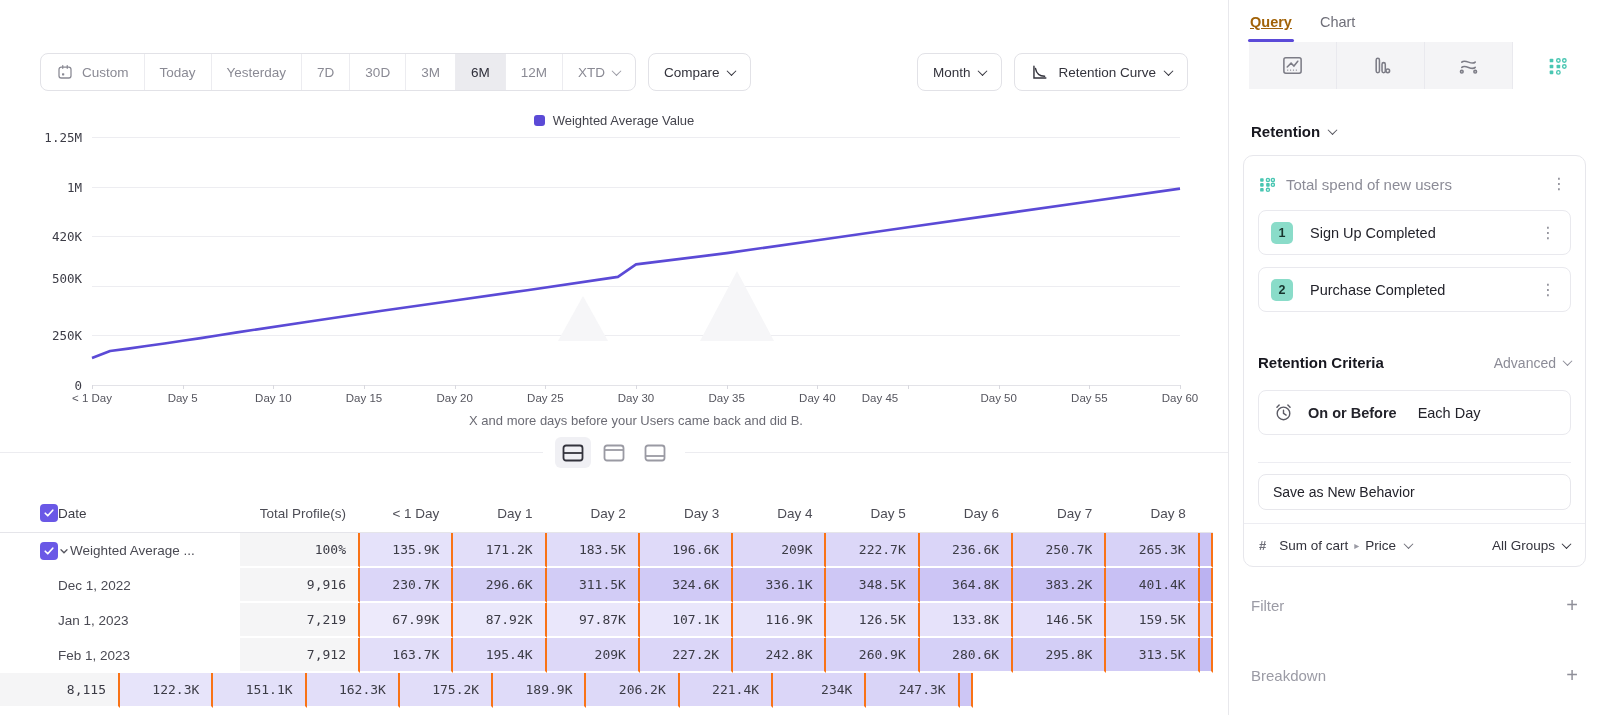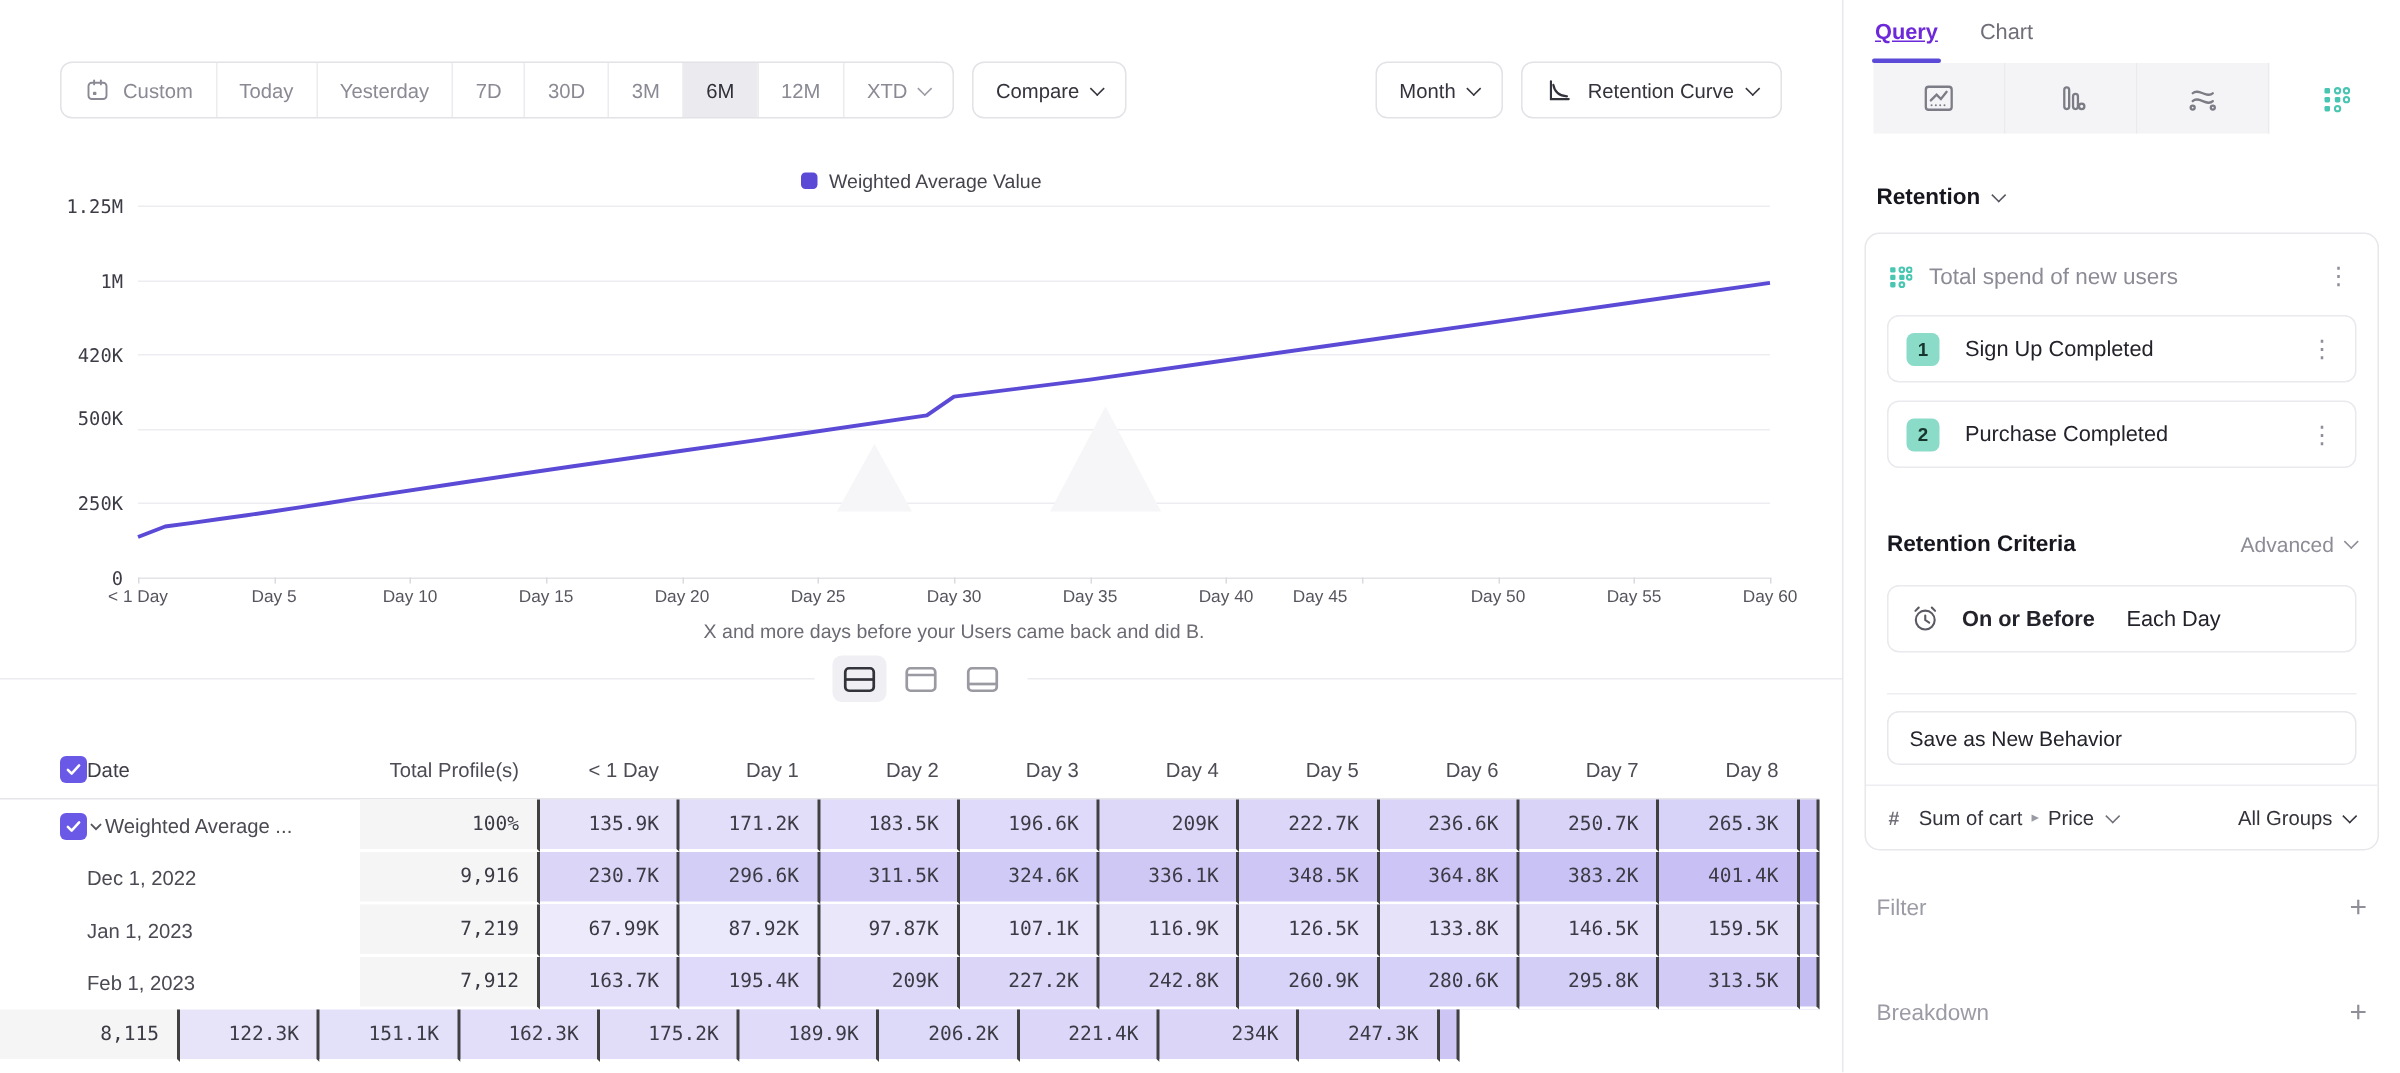--- a/index.html
+++ b/index.html
@@ -3,21 +3,21 @@
 <meta charset="utf-8">
 <style>
   * { margin:0; padding:0; box-sizing:border-box; }
   html,body { width:1600px; height:715px; overflow:hidden; background:#fff;
     font-family:"Liberation Sans", sans-serif; }
   .app { position:relative; width:1600px; height:715px; background:#fff; }
 
   
   .main { position:absolute; left:0; top:0; width:1228px; height:715px; overflow:hidden; }
 
-  .toolbar { position:absolute; left:40px; right:40px; top:41px; height:38px;
+  .toolbar { position:absolute; left:40px; right:40px; top:53px; height:38px;
     display:flex; justify-content:space-between; align-items:center; }
   .tb-left, .tb-right { display:flex; gap:12px; align-items:center; }
   .range-group { display:flex; height:38px; border:1px solid #e2e2e7; border-radius:8px;
     overflow:hidden; background:#fff; }
   .seg { display:flex; align-items:center; gap:8px; padding:0 15px; font-size:13.5px;
     color:#8a8a94; border-left:1px solid #ececf0; cursor:pointer; white-space:nowrap; }
   .seg:first-child { border-left:none; }
   .seg.active { background:#ebebef; color:#2f2f3a; font-weight:400; }
   .seg .chev { color:#9a9aa4; }
   .btn { display:flex; align-items:center; gap:9px; height:38px; padding:0 15px;
@@ -55,36 +55,36 @@
   
   .table { position:absolute; left:0; top:494px; width:1213px; }
   .t-head { display:flex; height:39px; align-items:center; border-bottom:1px solid #e5e5ea; }
   .t-row { display:flex; height:35px; align-items:stretch; }
   .c-date { width:240px; display:flex; align-items:center; padding-left:40px; }
   .c-total { width:120px; }
   .c-day { width:93.3px; }
   .c-sliver { width:13px; }
   .h-num { font-size:13.5px; color:#4c4c55; text-align:right; padding-right:14px; }
   .h-date-label { font-size:13.5px; color:#3d3d46; }
-  .cell { border-right:2px solid #404040; border-bottom:2px solid #fff;
+  .cell { border-right:2px solid #f97316; border-bottom:2px solid #fff;
     display:flex; align-items:center; justify-content:flex-end; padding-right:12px;
     font-family:"DejaVu Sans Mono", monospace; font-size:13px; color:#3b3b45; }
   .cell.gray { background:#f5f5f6; }
   .row-label { font-size:13.5px; color:#4a4a53; white-space:nowrap; }
   .checkbox { width:18px; height:18px; border-radius:4px; background:#6a58e6;
     display:flex; align-items:center; justify-content:center; flex:0 0 auto; cursor:pointer; }
   .cb-space { width:18px; flex:0 0 auto; }
   .expander { color:#55555e; flex:0 0 auto; cursor:pointer; display:flex; }
 
   
   .sidebar { position:absolute; left:1228px; top:0; width:372px; height:715px;
     border-left:1px solid #e8e8ec; background:#fff; }
   .tabs { display:flex; gap:28px; padding:14px 0 0 21px; height:42px; }
   .tab { font-size:14.5px; color:#6f6f79; cursor:pointer; position:relative; padding-bottom:10px; }
-  .tab.active { color:#6d28d9; font-weight:700;text-decoration:underline; }
+  .tab.active { color:#a16207; font-weight:700;text-decoration:underline; }
   .tab.active::after { content:""; position:absolute; left:-2px; right:-2px; bottom:0;
     height:3px; border-radius:2px; background:#5b4ad8; }
   .ct-row { display:flex; margin-left:20px; height:47px; }
   .ct-btn { flex:1; display:flex; align-items:center; justify-content:center;
     background:#f4f4f6; border-right:1px solid #e9e9ee; color:#7c7c86; cursor:pointer; }
   .ct-btn:last-child { border-right:none; }
   .ct-btn.selected { background:#fff; color:#49c6b2; }
   .sb-head { display:flex; align-items:center; gap:9px; margin:34px 0 0 22px;
     font-size:15px; font-weight:700; color:#17171f; }
   .sb-head .chev { color:#55555e; }

